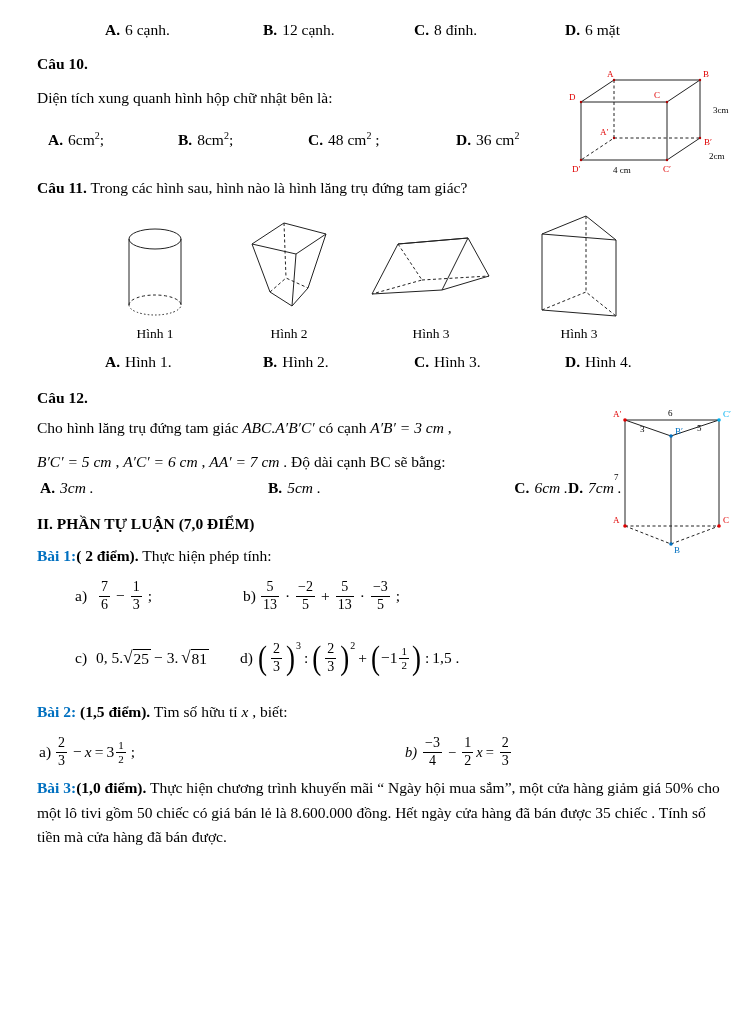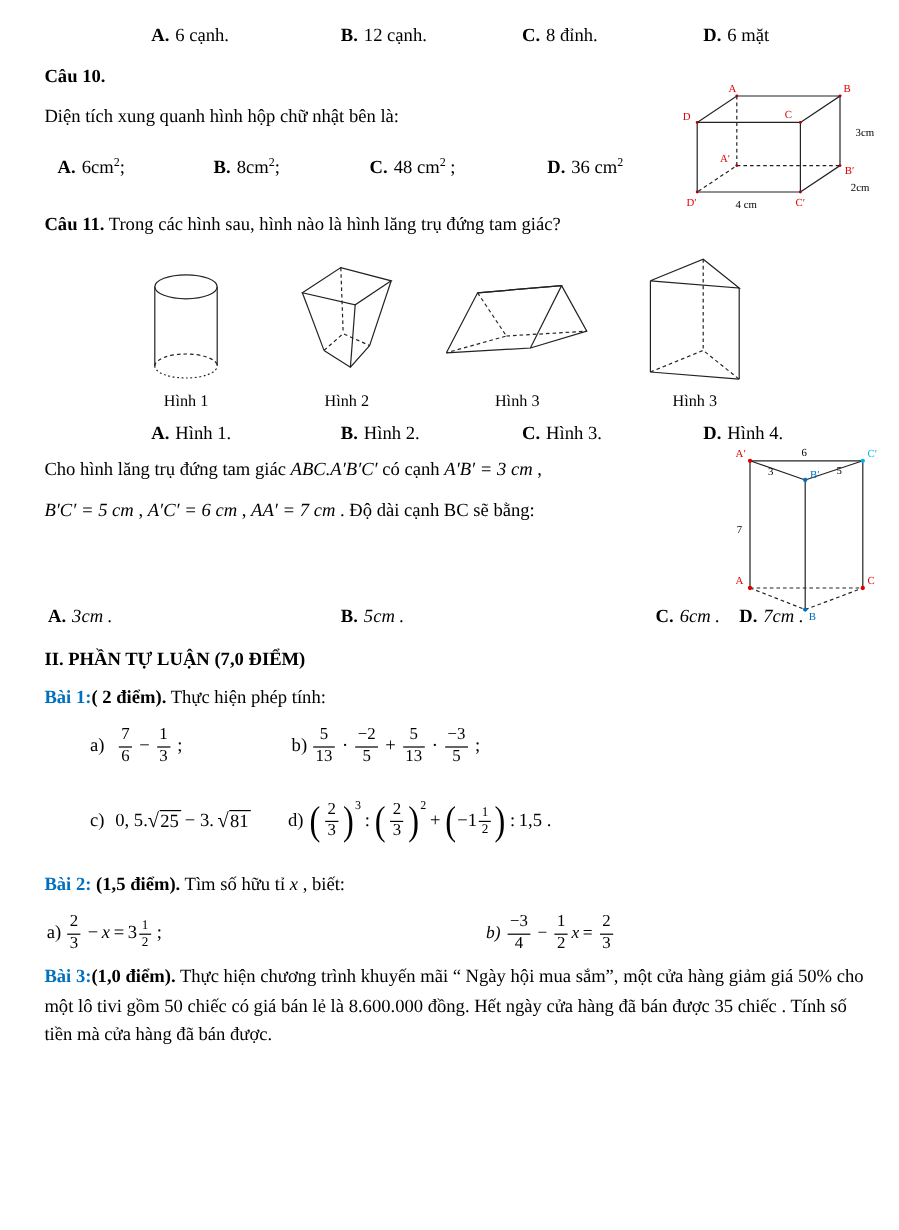--- a/index.html
+++ b/index.html
@@ -7,21 +7,21 @@
         padding:10px 28px 0 37px;font-family:"Liberation Serif",serif;
         font-size:15.5px;color:#000;overflow:hidden;background:#fff;}
   p{margin:0;}
   .line{line-height:24px;}
   .qlab{font-weight:bold;}
   .sai{font-weight:bold;font-style:italic;text-decoration:underline;}
   .it{font-style:italic;}
   .blue-label{color:#0070C0;font-weight:bold;}
   .olet{font-weight:bold;margin-right:5px;}
   .optrow{display:flex;line-height:24px;}
-  .optrow-4 .o1{margin-left:89px;width:158px;}
+  .optrow-4 .o1{margin-left:68px;width:158px;}
   .optrow-4 .o2{width:151px;}
   .optrow-4 .o3{width:151px;}
   .optrow-10 .o1{margin-left:11px;width:130px;}
   .optrow-10 .o2{width:130px;}
   .optrow-10 .o3{width:148px;}
   .optrow-12 .o1{margin-left:3px;width:228px;}
   .optrow-12 .o2{width:167px;}
   .optrow-12 .o3{width:133px;text-align:right;}
   sup{font-size:10px;}
   
@@ -35,21 +35,21 @@
   .figcol svg{display:block;margin:0 auto;}
   .figcap{position:absolute;bottom:0;left:0;right:0;text-align:center;font-size:13.5px;}
   .c1{width:120px;}
   .c2{width:120px;margin-left:14px;}
   .c3{width:140px;margin-left:12px;}
   .c4{width:120px;margin-left:18px;}
   
   .q12-body{position:relative;margin-top:2px;}
   .q12-l1{line-height:28px;padding-top:2px;max-width:560px;}
   .q12-l2{line-height:28px;margin-top:6px;max-width:575px;}
-  .q12-opts{margin-top:62px;gap:16px;}
+  .q12-opts{}
   .q12-fig{position:absolute;top:-6px;right:-16px;}
   
   .mathrow{display:flex;align-items:center;min-height:48px;}
   .math-item{display:inline-flex;align-items:center;}
   .mi-a1{margin-left:38px;width:168px;}
   .mi-c1{margin-left:38px;width:165px;}
   .mi-2a{margin-left:2px;width:366px;}
   .mlab{margin-right:9px;}
   .frac{display:inline-block;text-align:center;font-size:14px;line-height:1.15;margin:0 3px;}
   .fn{display:block;padding:0 2px;}
@@ -187,20 +187,21 @@
       <span class="figcap">Hình 3</span>
     </div>
   </div>
   <div class="optrow optrow-4" style="margin-top:8px">
     <span class="o1"><b class="olet">A.</b><span>Hình 1.</span></span>
     <span class="o2"><b class="olet">B.</b><span>Hình 2.</span></span>
     <span class="o3"><b class="olet">C.</b><span>Hình 3.</span></span>
     <span class="o4"><b class="olet">D.</b><span>Hình 4.</span></span>
   </div>
 
+  <p class="line" style="margin-top:12px"><b class="qlab">Câu 12.</b></p>
   <div class="q12-body">
     <p class="q12-l1"><span>Cho hình lăng trụ đứng tam giác </span><i class="it">ABC.A′B′C′</i><span> có cạnh </span><i class="it">A′B′ = 3 cm</i><span> ,</span></p>
     <p class="q12-l2"><i class="it">B′C′ = 5 cm</i><span> , </span><i class="it">A′C′ = 6 cm</i><span> , </span><i class="it">AA′ = 7 cm</i><span> . Độ dài cạnh BC sẽ bằng:</span></p>
     <div class="optrow optrow-12 q12-opts">
       <span class="o1"><b class="olet">A.</b><i class="it">3cm .</i></span>
       <span class="o2"><b class="olet">B.</b><i class="it">5cm .</i></span>
       <span class="o3"><b class="olet">C.</b><i class="it">6cm .</i></span>
       <span class="o4"><b class="olet">D.</b><i class="it">7cm .</i></span>
     </div>
     <svg class="q12-fig" width="124" height="150" viewBox="0 0 124 150">

